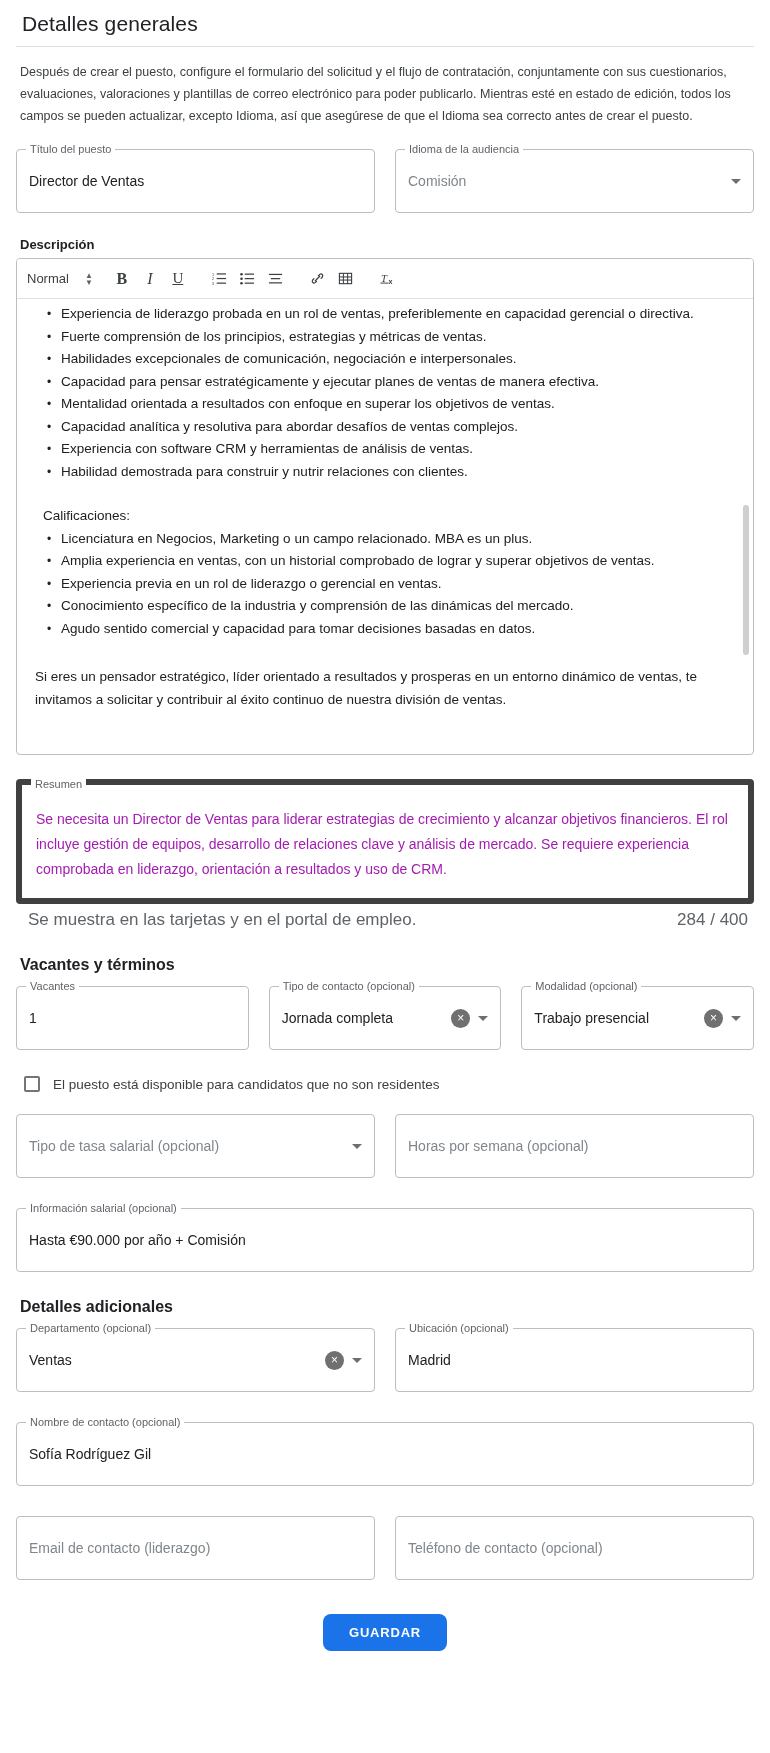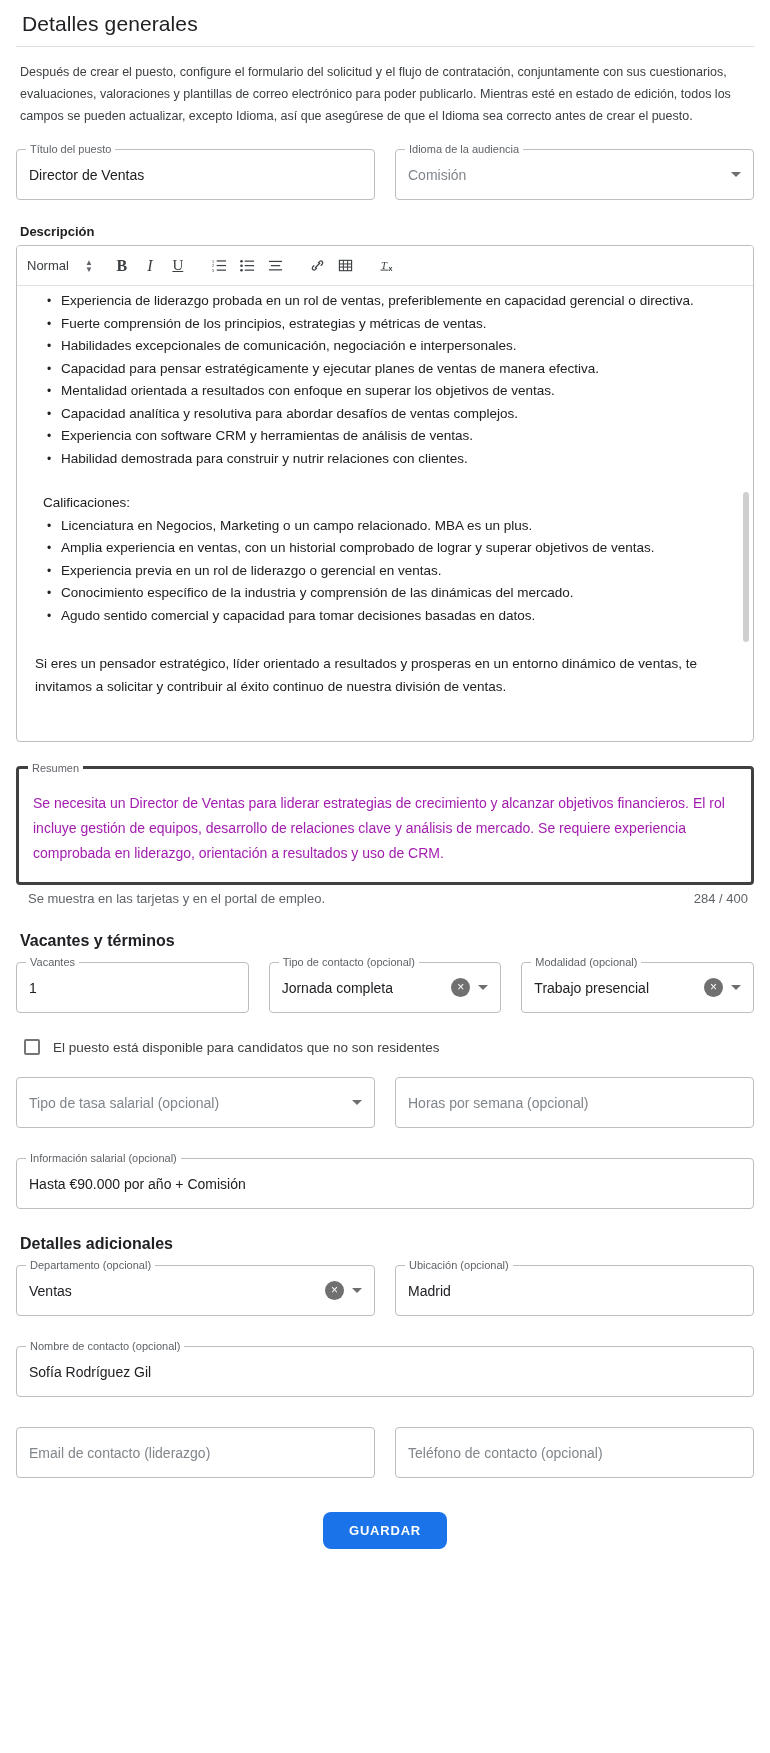--- a/index.html
+++ b/index.html
@@ -42,21 +42,21 @@
 
   
   .row { display: flex; gap: 20px; }
   .col { flex: 1 1 0; min-width: 0; }
 
   .field {
     position: relative;
     border: 1px solid #bdbdbd;
     border-radius: 4px;
     background: #fff;
-    height: 51px;
+    height: 64px;
     display: flex;
     align-items: center;
     padding: 0 12px;
   }
   .field .legend {
     position: absolute;
     top: -7px;
     left: 9px;
     background: #fff;
     padding: 0 4px;
@@ -188,41 +188,41 @@
     position: absolute;
     top: 200px; left: 0;
     width: 6px; height: 150px;
     border-radius: 3px;
     background: #cfcfcf;
   }
 
   
   .textarea-field {
     position: relative;
-    border: 3px solid #404040;
+    border: 6px solid #404040;
     border-radius: 4px;
     padding: 12px 14px 16px 14px;
     min-height: 96px;
   }
   .textarea-field .legend {
     position: absolute;
     top: -7px; left: 9px;
     background: #fff; padding: 0 4px;
     font-size: 11px; color: #5f6368;
   }
   .textarea-field .ta-text {
     font-size: 14px;
     line-height: 25px;
     color: #a21caf;
     margin-top: 10px;
   }
   .helper-row {
     display: flex;
     justify-content: space-between;
-    font-size: 13px;
+    font-size: 17px;
     color: #5f6368;
     margin: 6px 6px 0 12px;
   }
 
   
   .check-row {
     display: flex; align-items: center;
     margin: 26px 0 22px 8px;
   }
   .checkbox {

